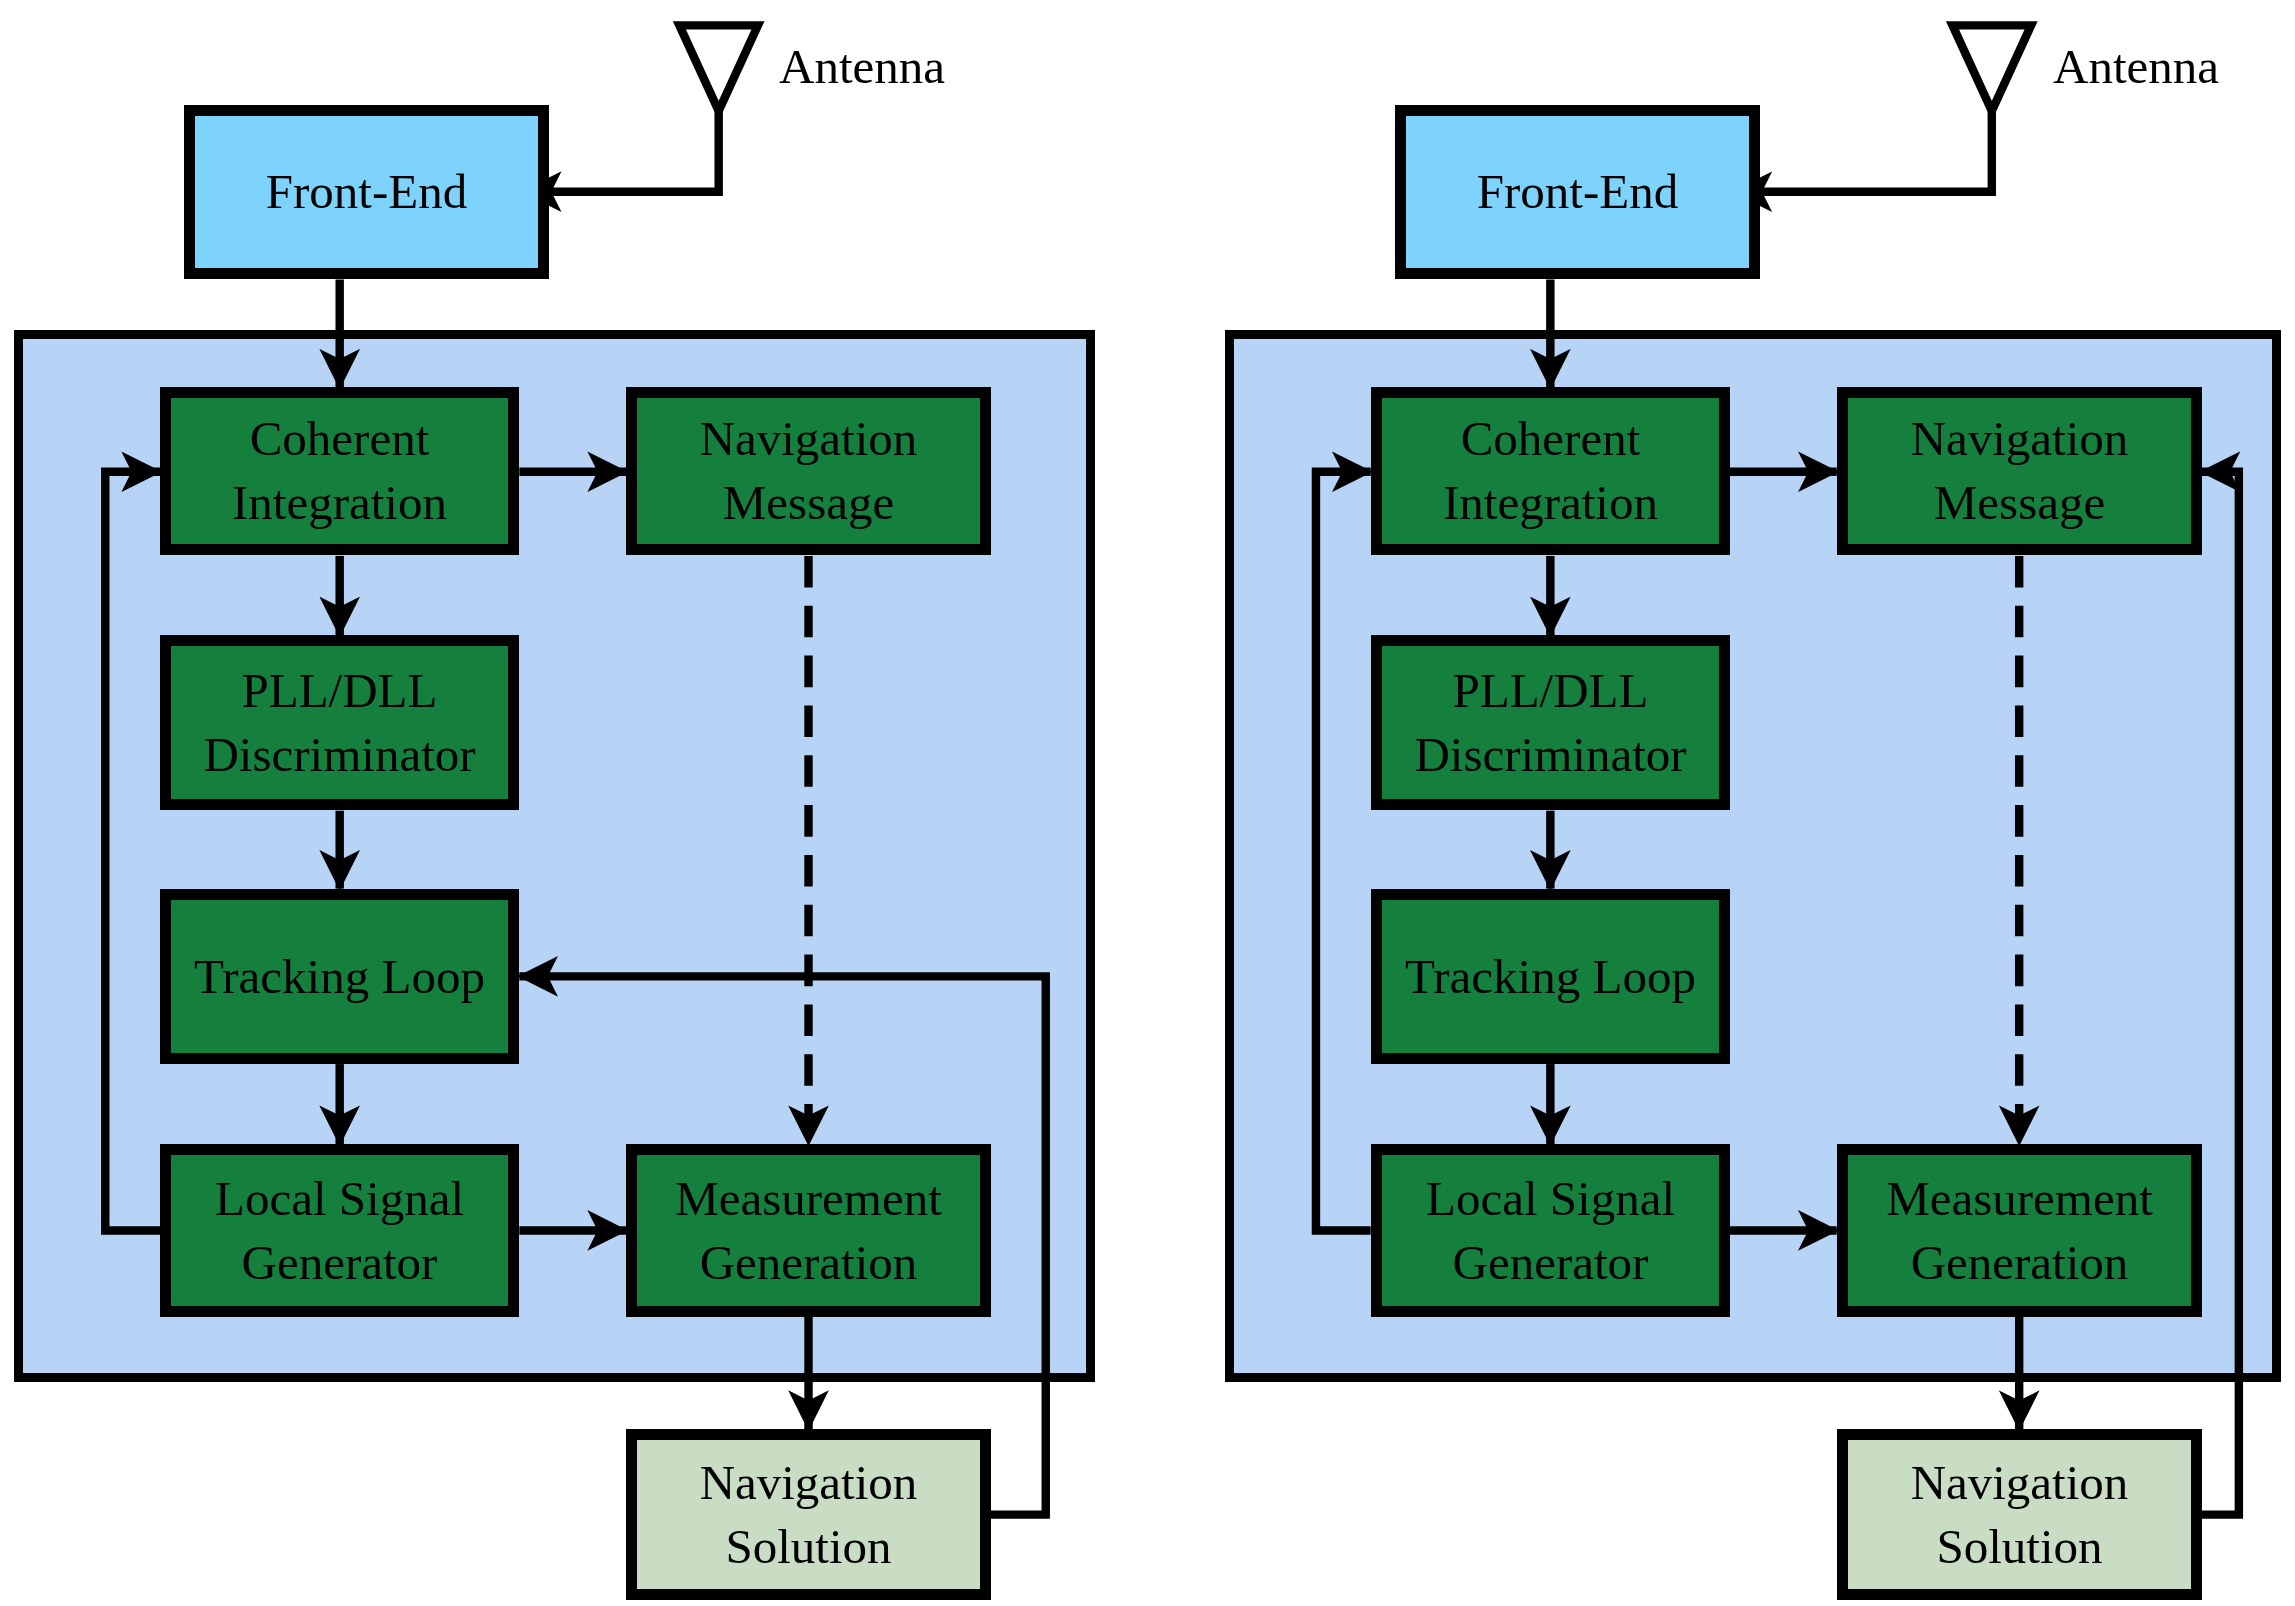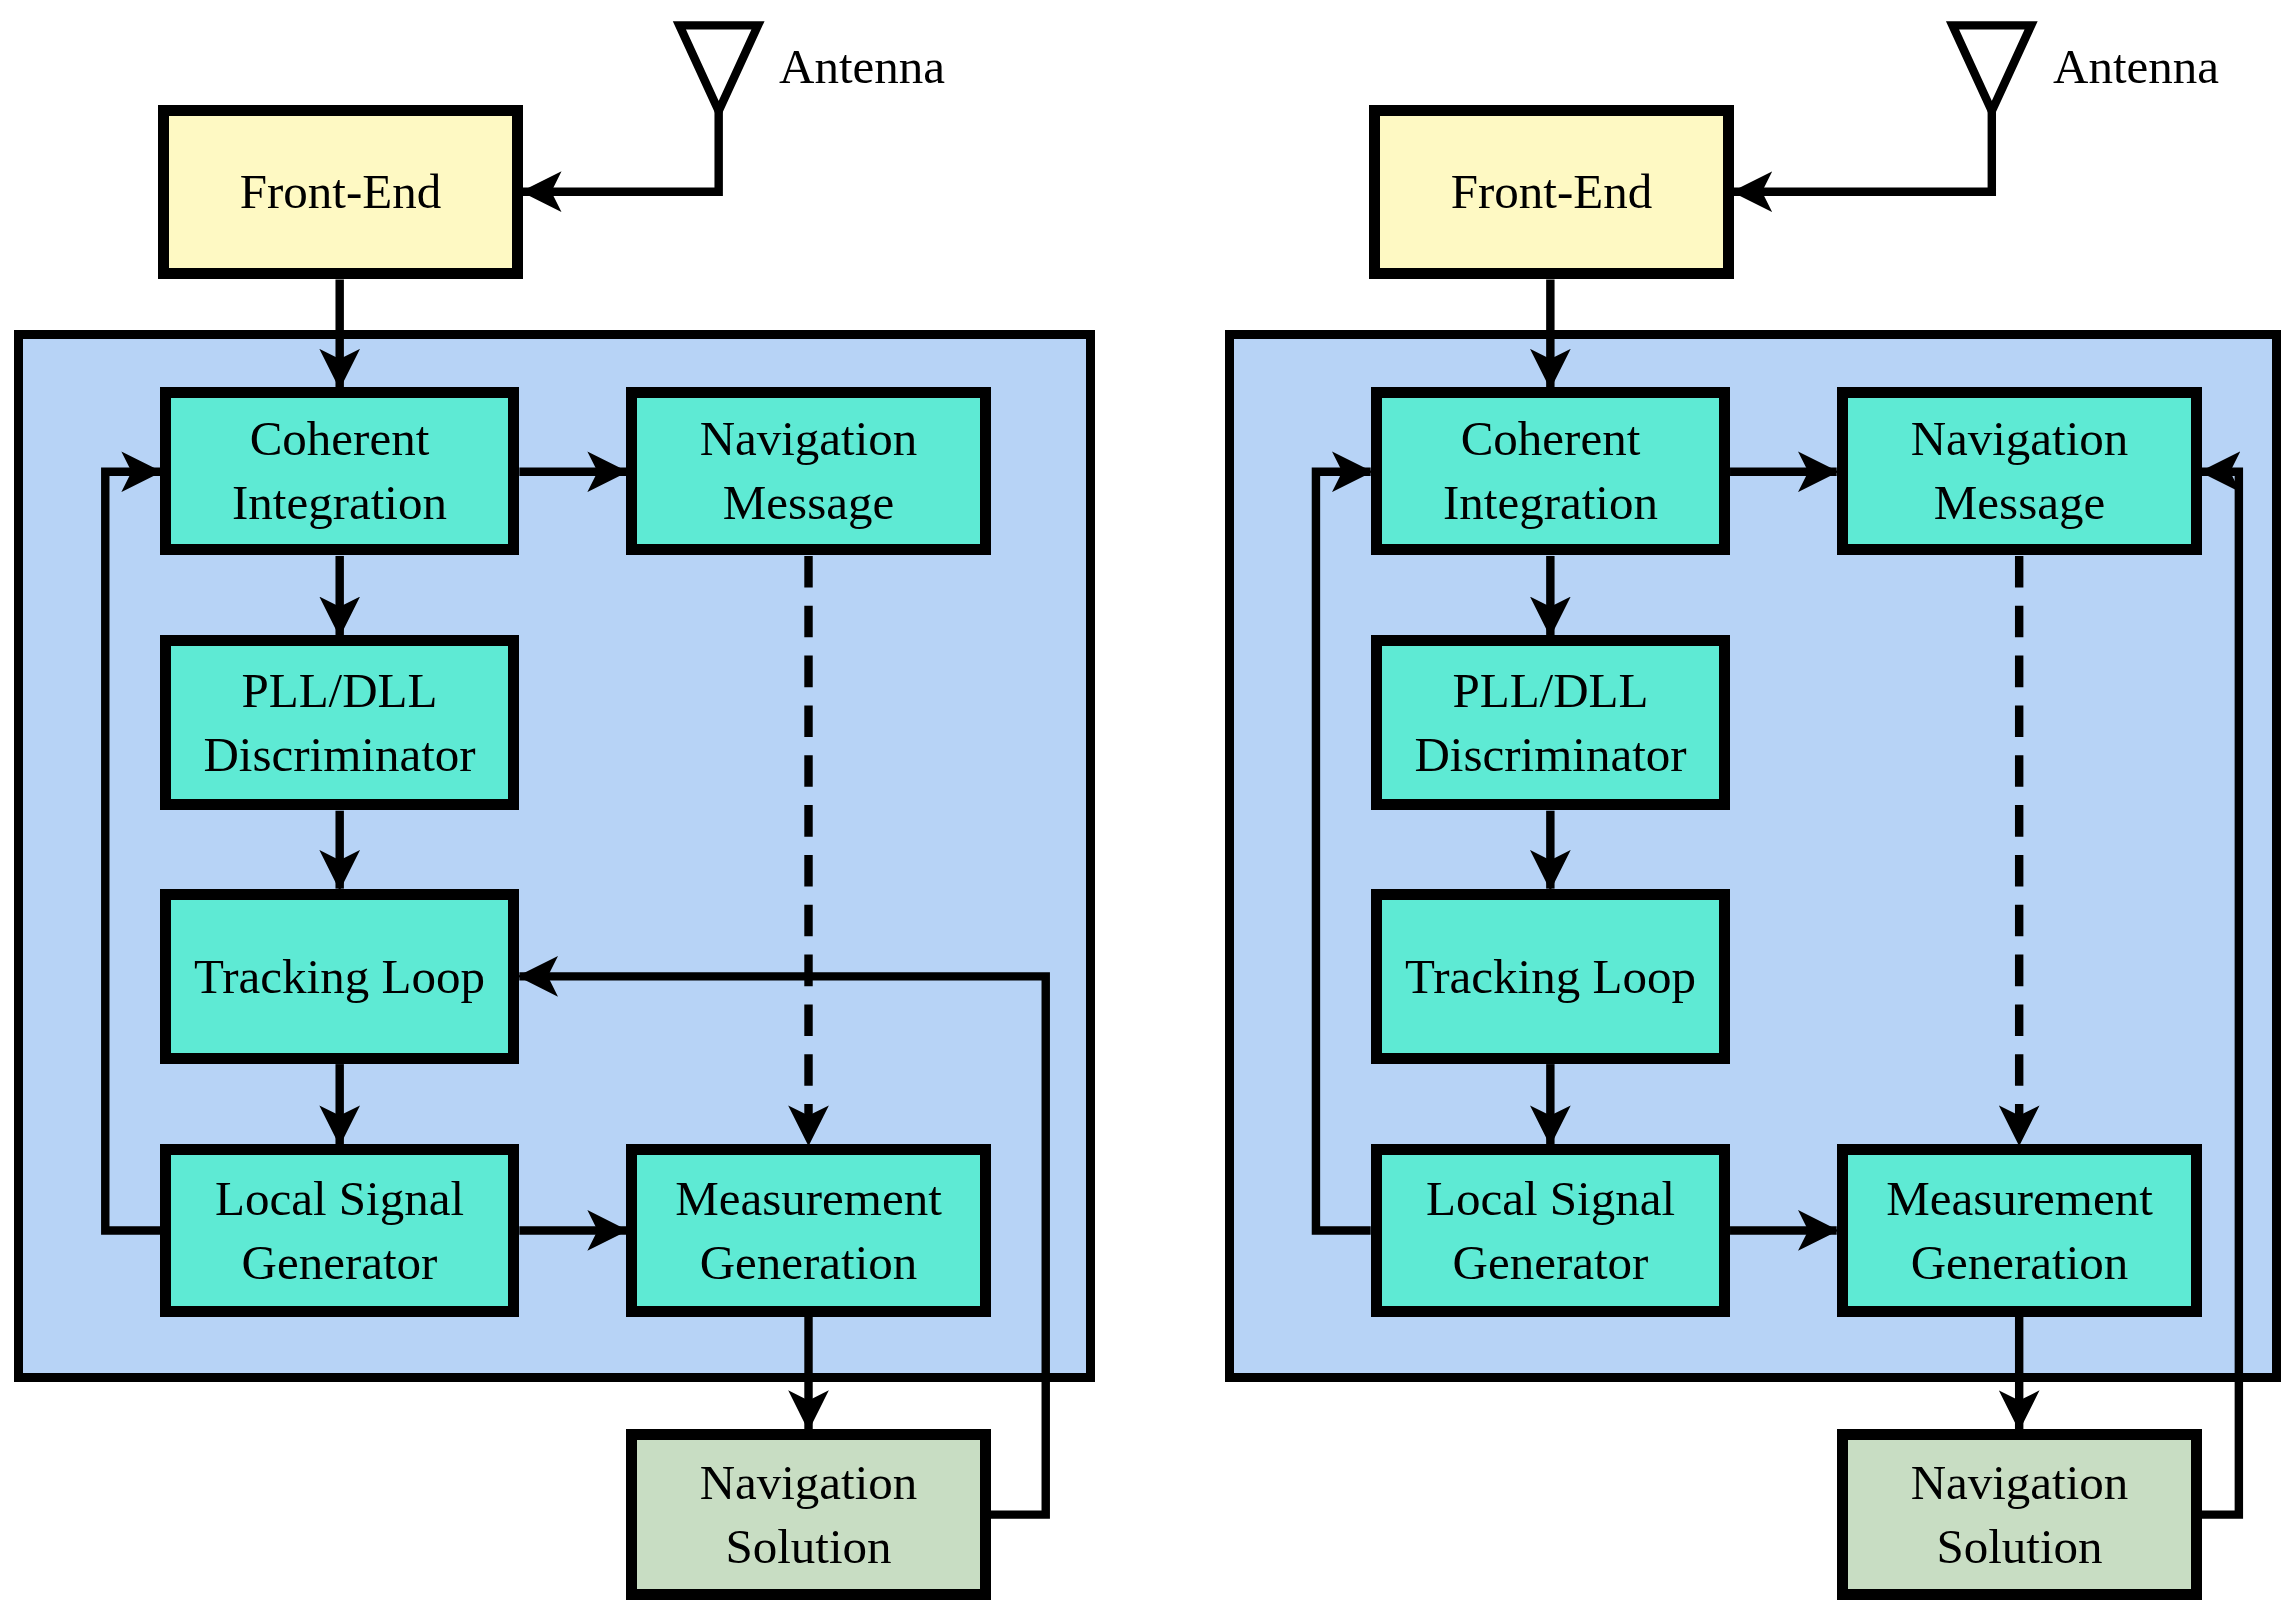--- a/index.html
+++ b/index.html
@@ -21,22 +21,22 @@
   }
   .box {
     position:absolute; z-index:3;
     border:11.2px solid #000;
     box-sizing:border-box;
     display:flex; align-items:center; justify-content:center;
     text-align:center;
     font-size:49px; line-height:1.3;
   }
   .box span { white-space:pre-line; }
-  .tan    { background:#5eead4; }
-  .purple { background:#fef9c3; }
+  .tan    { background:#15803d; }
+  .purple { background:#7dd3fc;margin-left:26px; }
   .green  { background:#c8ddc3; }
   .ant-label {
     position:absolute; z-index:3;
     font-size:49px; line-height:1;
     white-space:nowrap;
   }
 </style>
 </head>
 <body>
 

